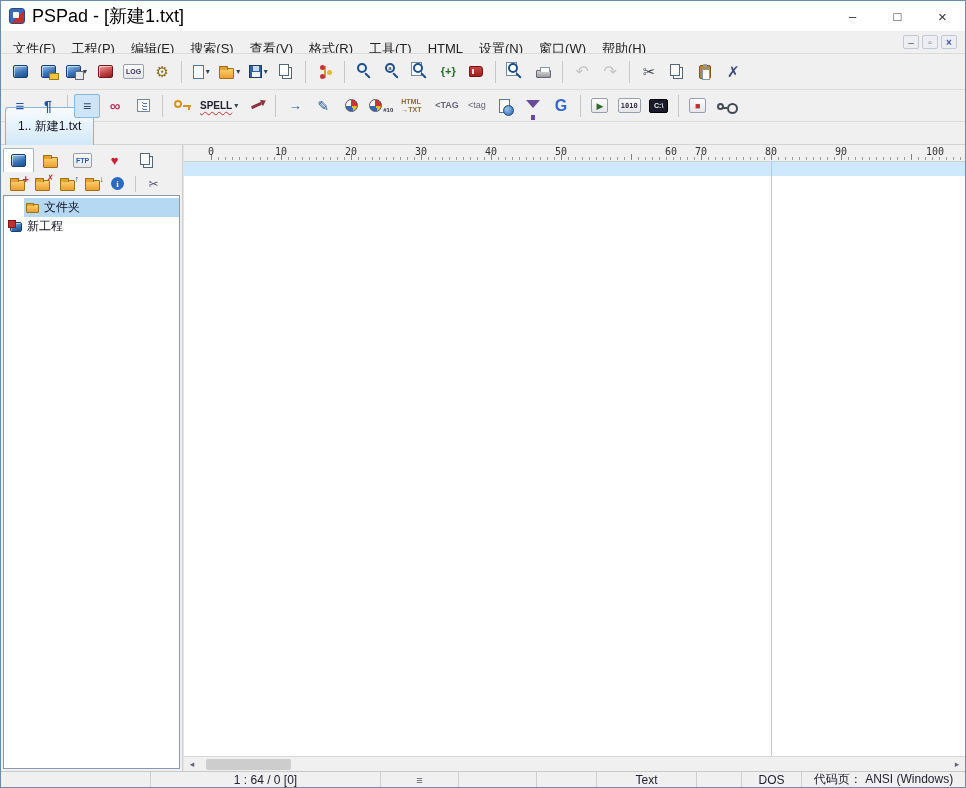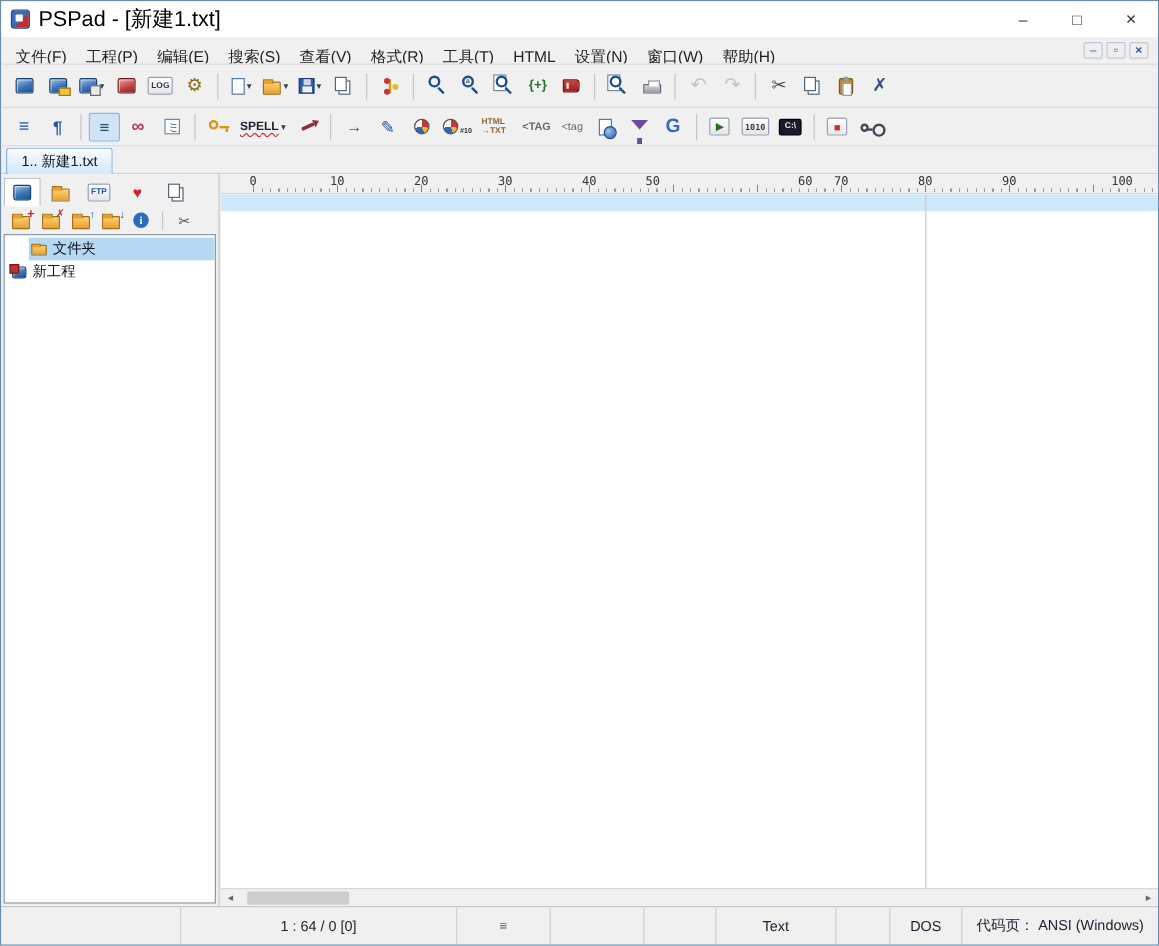--- a/index.html
+++ b/index.html
@@ -92,21 +92,21 @@
   .boxed{min-width:17px;height:15px;border:1px solid #98a0b0;background:linear-gradient(#fcfcfc,#e6e6ea);display:inline-flex;align-items:center;justify-content:center;font-size:8px;font-weight:bold;color:#334;padding:0 2px;border-radius:2px;}
   .boxed.log{font-size:7px;color:#335;}
   .boxed.bin{font-family:"DejaVu Sans Mono","Liberation Mono",monospace;font-size:7px;}
   .boxed.ftp{font-size:7px;color:#2255aa;}
   .console{min-width:19px;height:14px;background:#1a1a2a;color:#eee;font-size:7px;font-weight:bold;display:inline-flex;align-items:center;justify-content:center;padding:0 2px;border:1px solid #000;border-radius:2px;}
   .spelltxt{font-size:10px;font-weight:bold;color:#223;text-decoration:underline wavy #d03030 1px;text-underline-offset:2px;}
   .htmltxt{display:inline-block;width:26px;font-size:7px;font-weight:bold;color:#8a6a3a;line-height:8px;white-space:normal;text-align:left;word-break:break-word;}
 
   
   .tabbar{height:24px;display:flex;align-items:flex-end;background:#f0f0f0;border-top:1px solid #dcdcdc;border-bottom:1px solid #d4d4d4;padding-left:4px;flex:0 0 auto;}
-  .tab{height:22px;margin-bottom:-1px;display:flex;align-items:center;padding:0 12px;font-size:12px;color:#112;background:linear-gradient(#f8fcff,#d2e8f8);border:1px solid #8ab4d8;border-bottom:none;border-radius:3px 3px 0 0;}
+  .tab{height:38px;margin-bottom:-1px;display:flex;align-items:center;padding:0 12px;font-size:12px;color:#112;background:linear-gradient(#f8fcff,#d2e8f8);border:1px solid #8ab4d8;border-bottom:none;border-radius:3px 3px 0 0;}
 
   
   .main{flex:1;display:flex;min-height:0;}
   .sidebar{width:181px;display:flex;flex-direction:column;background:#f0f0f0;flex:0 0 auto;}
   .side-tabs{display:flex;align-items:flex-end;height:27px;padding:2px 0 0 2px;gap:1px;}
   .stab{width:31px;height:24px;display:flex;align-items:center;justify-content:center;border:1px solid transparent;border-bottom:none;}
   .stab.active{background:#fff;border-color:#aab4bc;border-radius:2px 2px 0 0;}
   .side-tools{display:flex;align-items:center;height:23px;padding-left:5px;gap:2px;}
   .side-tools .tsep{height:16px;margin:0 4px;}
   .sbtn2{width:23px;height:20px;display:inline-flex;align-items:center;justify-content:center;border:1px solid transparent;border-radius:2px;}
@@ -129,21 +129,21 @@
   .rmark{position:absolute;top:1px;transform:translateX(-50%);font:10px "DejaVu Sans Mono","Liberation Mono",monospace;color:#333;}
   .edit-body{flex:1;position:relative;background:#fff;min-height:0;}
   .active-line{position:absolute;left:0;right:0;top:0;height:14px;background:#cde9fb;}
   .margin-line{position:absolute;top:0;bottom:0;left:587px;width:1px;background:#d8c4c4;}
   .hscroll{height:15px;display:flex;background:#f0f0f0;border-top:1px solid #d8d8d8;flex:0 0 auto;}
   .scroll-btn{width:16px;display:flex;align-items:center;justify-content:center;font-size:9px;color:#667;}
   .strack{flex:1;position:relative;}
   .sthumb{position:absolute;left:6px;top:2px;height:11px;width:85px;background:#cdcdcd;border-radius:2px;}
 
   
-  .statusbar{height:32px;display:flex;align-items:stretch;background:#f0f0f0;border-top:1px solid #c8c8c8;font-size:12px;color:#223;flex:0 0 auto;}
+  .statusbar{height:16px;display:flex;align-items:stretch;background:#f0f0f0;border-top:1px solid #c8c8c8;font-size:12px;color:#223;flex:0 0 auto;}
   .ssec{display:flex;align-items:center;justify-content:center;border-right:1px solid #d0d0d0;white-space:nowrap;overflow:hidden;}
   .ssec.grow{flex:1;border-right:none;}
   .modeglyph{font-size:11px;color:#556;}
 </style>
 </head>
 <body>
 
 <div class="app">
 
   <div class="titlebar">
@@ -406,21 +406,21 @@
 
     <div class="splitter"></div>
 
     <div class="editor">
       <div class="ruler">
           <span class="rmark" style="left: 27px;">0</span>
           <span class="rmark" style="left: 97px;">10</span>
           <span class="rmark" style="left: 167px;">20</span>
           <span class="rmark" style="left: 237px;">30</span>
           <span class="rmark" style="left: 307px;">40</span>
-          <span class="rmark" style="left: 360px;">50</span>
+          <span class="rmark" style="left: 377px;">50</span>
           <span class="rmark" style="left: 447px; margin-left: 40px;">60</span>
           <span class="rmark" style="left: 517px;">70</span>
           <span class="rmark" style="left: 587px;">80</span>
           <span class="rmark" style="left: 657px;">90</span>
           <span class="rmark" style="left: 751px;">100</span>
         </div>
       <div class="edit-body">
         <div class="active-line"></div>
         <div class="margin-line"></div>
       </div>

